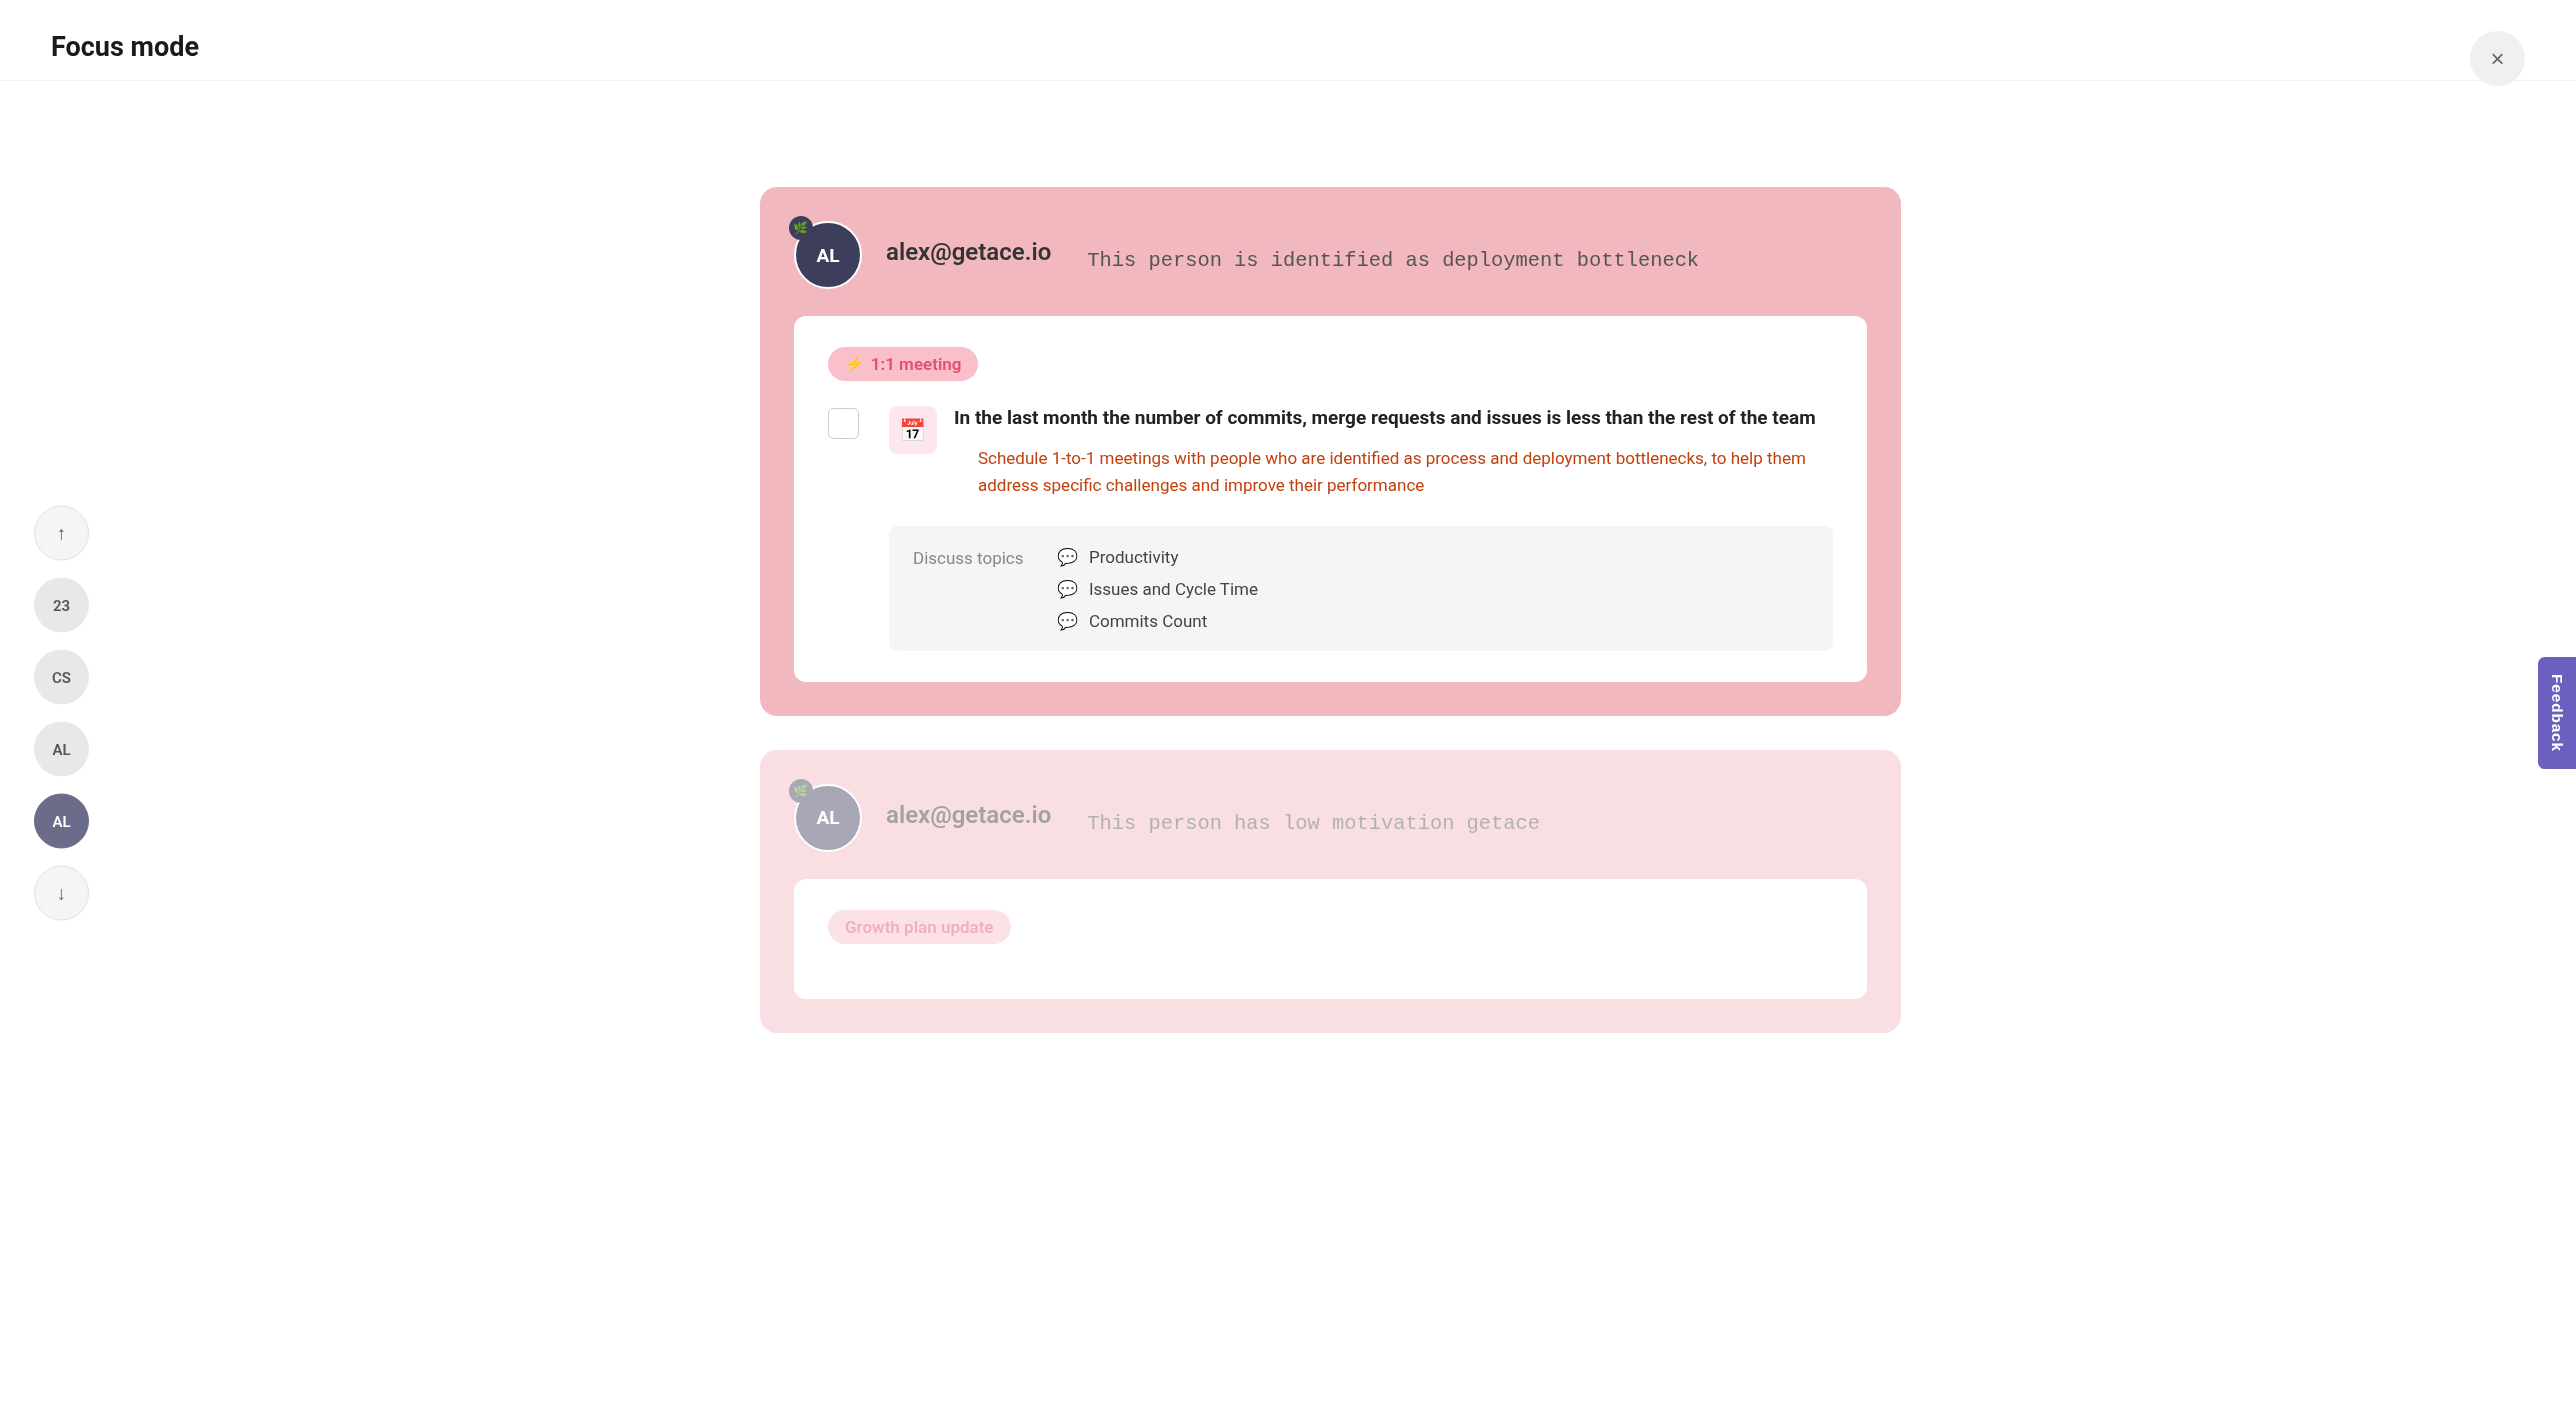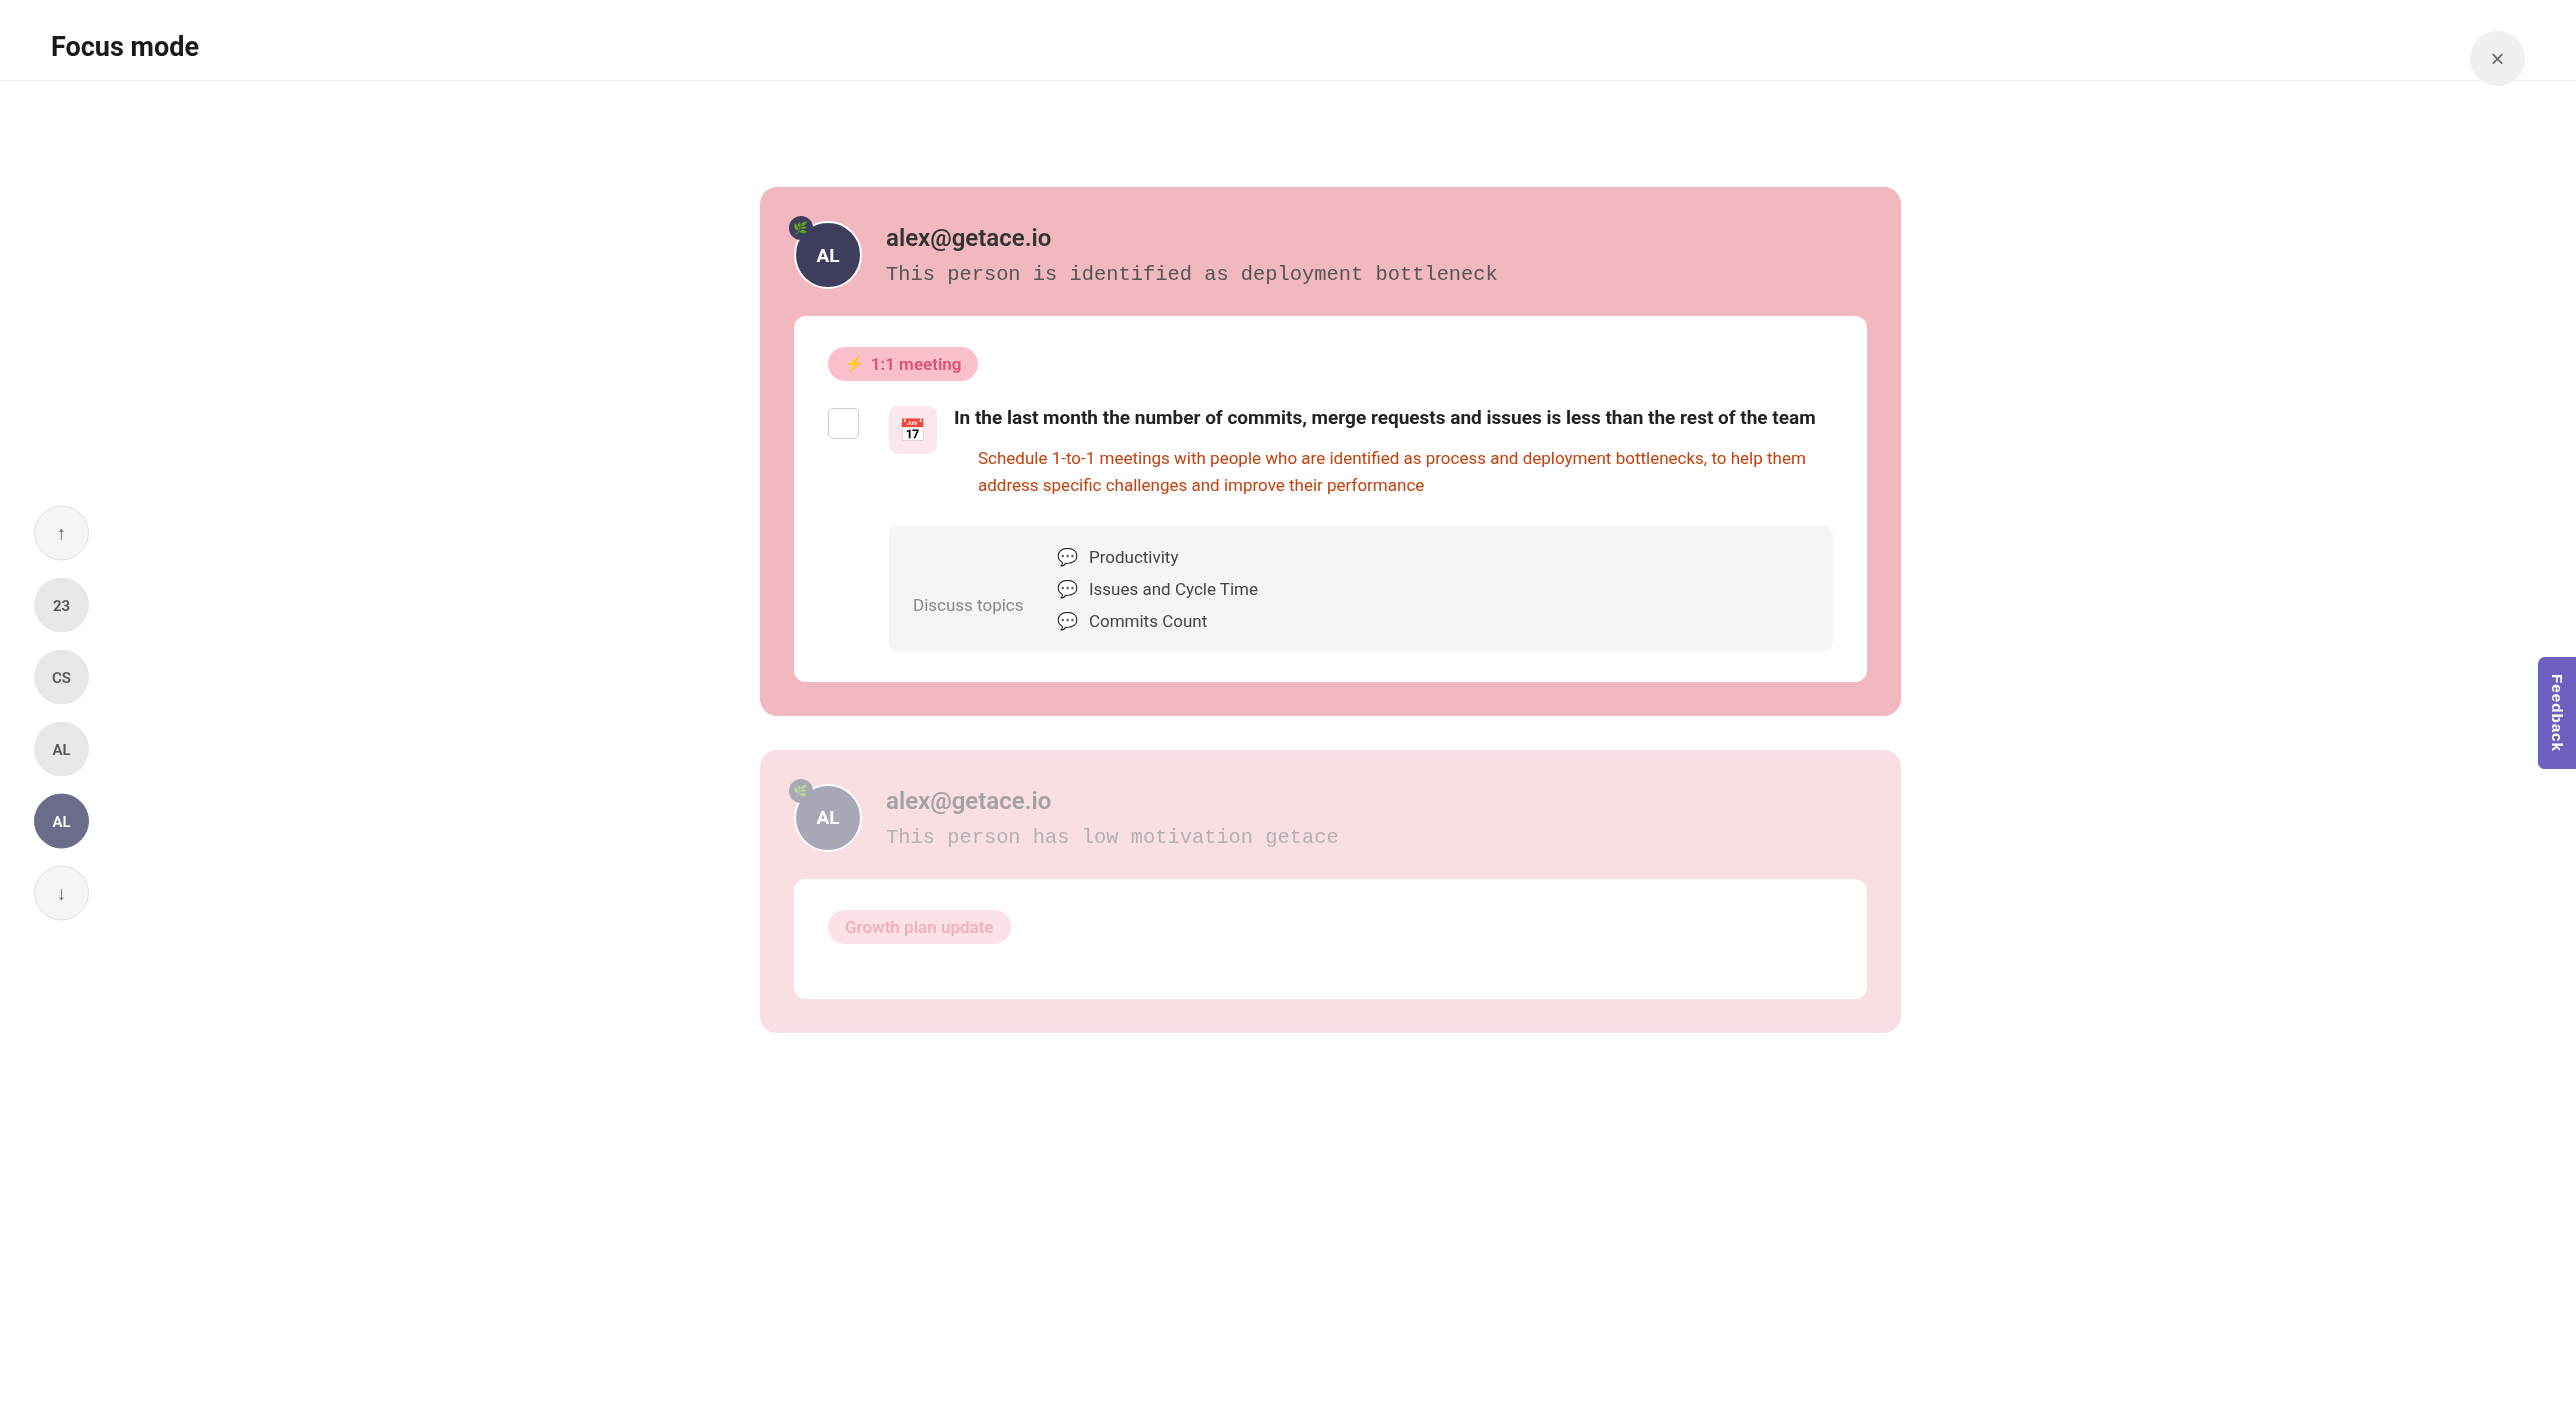--- a/index.html
+++ b/index.html
@@ -153,21 +153,22 @@
       height: 24px;
       background: #3d3d5c;
       border-radius: 50%;
       display: flex;
       align-items: center;
       justify-content: center;
       font-size: 12px;
     }
     .card-user-info {
       display: flex;
-      flex-direction: column;
+      flex-direction: row;
+      gap: 36px;
     }
     .card-user-email {
       font-size: 24px;
       font-weight: 600;
       color: #333;
     }
     .card-user-desc {
       font-size: 20.4px;
       color: #555;
       margin-top: 11px;
@@ -259,21 +260,20 @@
       padding: 20.4px 24px;
       display: flex;
       gap: 34px;
       align-items: flex-start;
     }
     .discuss-label {
       font-size: 17px;
       color: #888;
       white-space: nowrap;
       padding-top: 1.7px;
-      margin-top: 47px;
     }
     .discuss-topics-list {
       display: flex;
       flex-direction: column;
       gap: 12px;
     }
     .discuss-topic-item {
       display: flex;
       align-items: center;
       gap: 10.2px;

